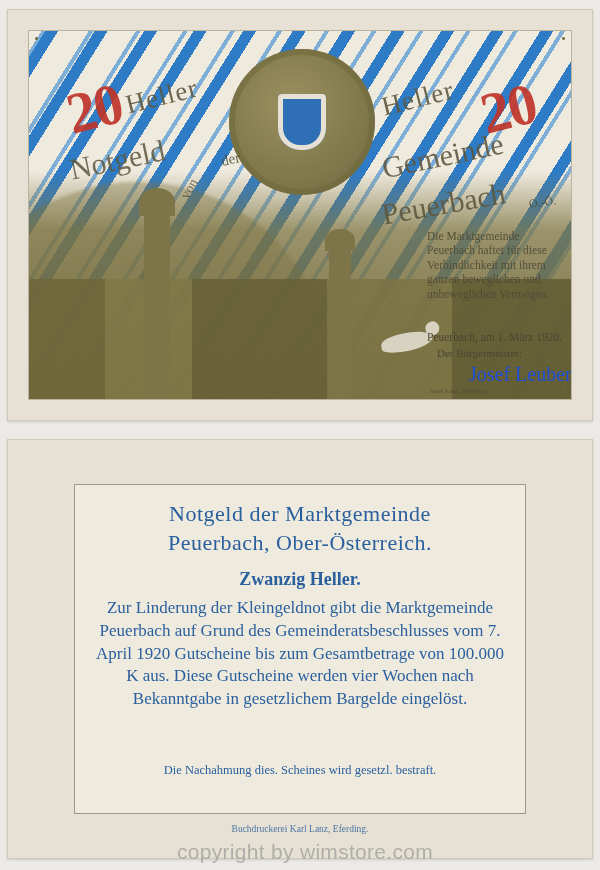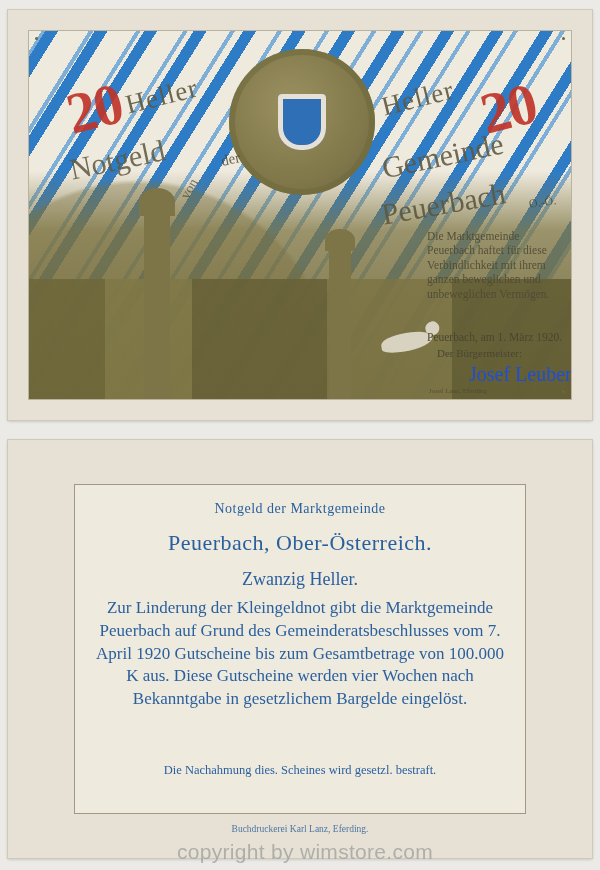--- a/index.html
+++ b/index.html
@@ -204,23 +204,23 @@
     border: 1px solid #9f9882;
     background: #eeeade;
   }
   .back-text {
     position: absolute;
     left: 0; right: 0;
     text-align: center;
     color: #2a5f9e;
     font-family: "Liberation Serif", serif;
   }
-  .bk-title1 { top: 16px; font-size: 14px; letter-spacing: 0.5px; }
+  .bk-title1 { top: 16px; font-size: 22px; letter-spacing: 0.5px; }
   .bk-title2 { top: 45px; font-size: 22px; letter-spacing: 0.5px; }
-  .bk-denom  { top: 84px; font-size: 18px; font-weight: normal; }
+  .bk-denom  { top: 84px; font-size: 18px; font-weight: bold; }
   .bk-body {
     top: 112px;
     left: 20px; right: 20px;
     font-size: 17px;
     line-height: 1.34;
     text-align: center;
   }
   .bk-warn { top: 278px; font-size: 12.5px; }
   .printer-b {
     position: absolute;

